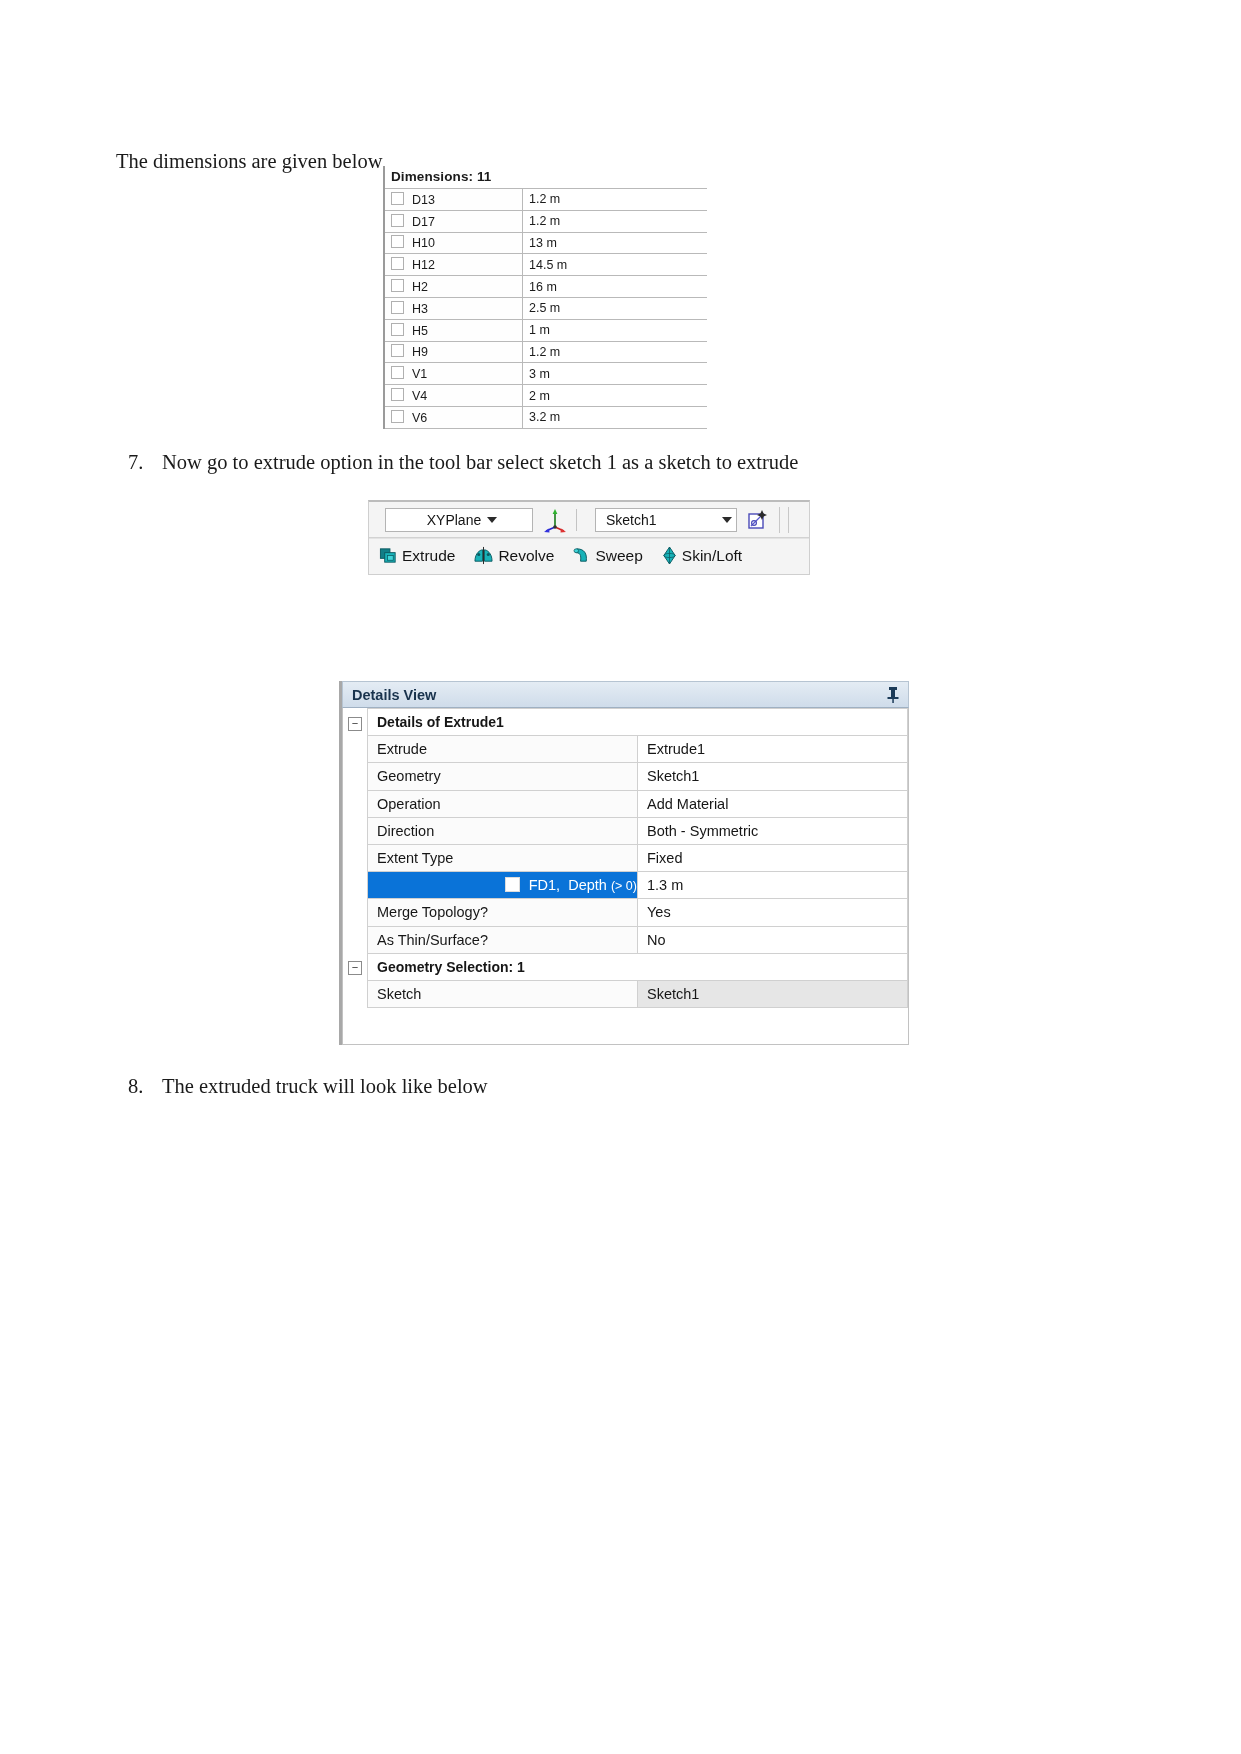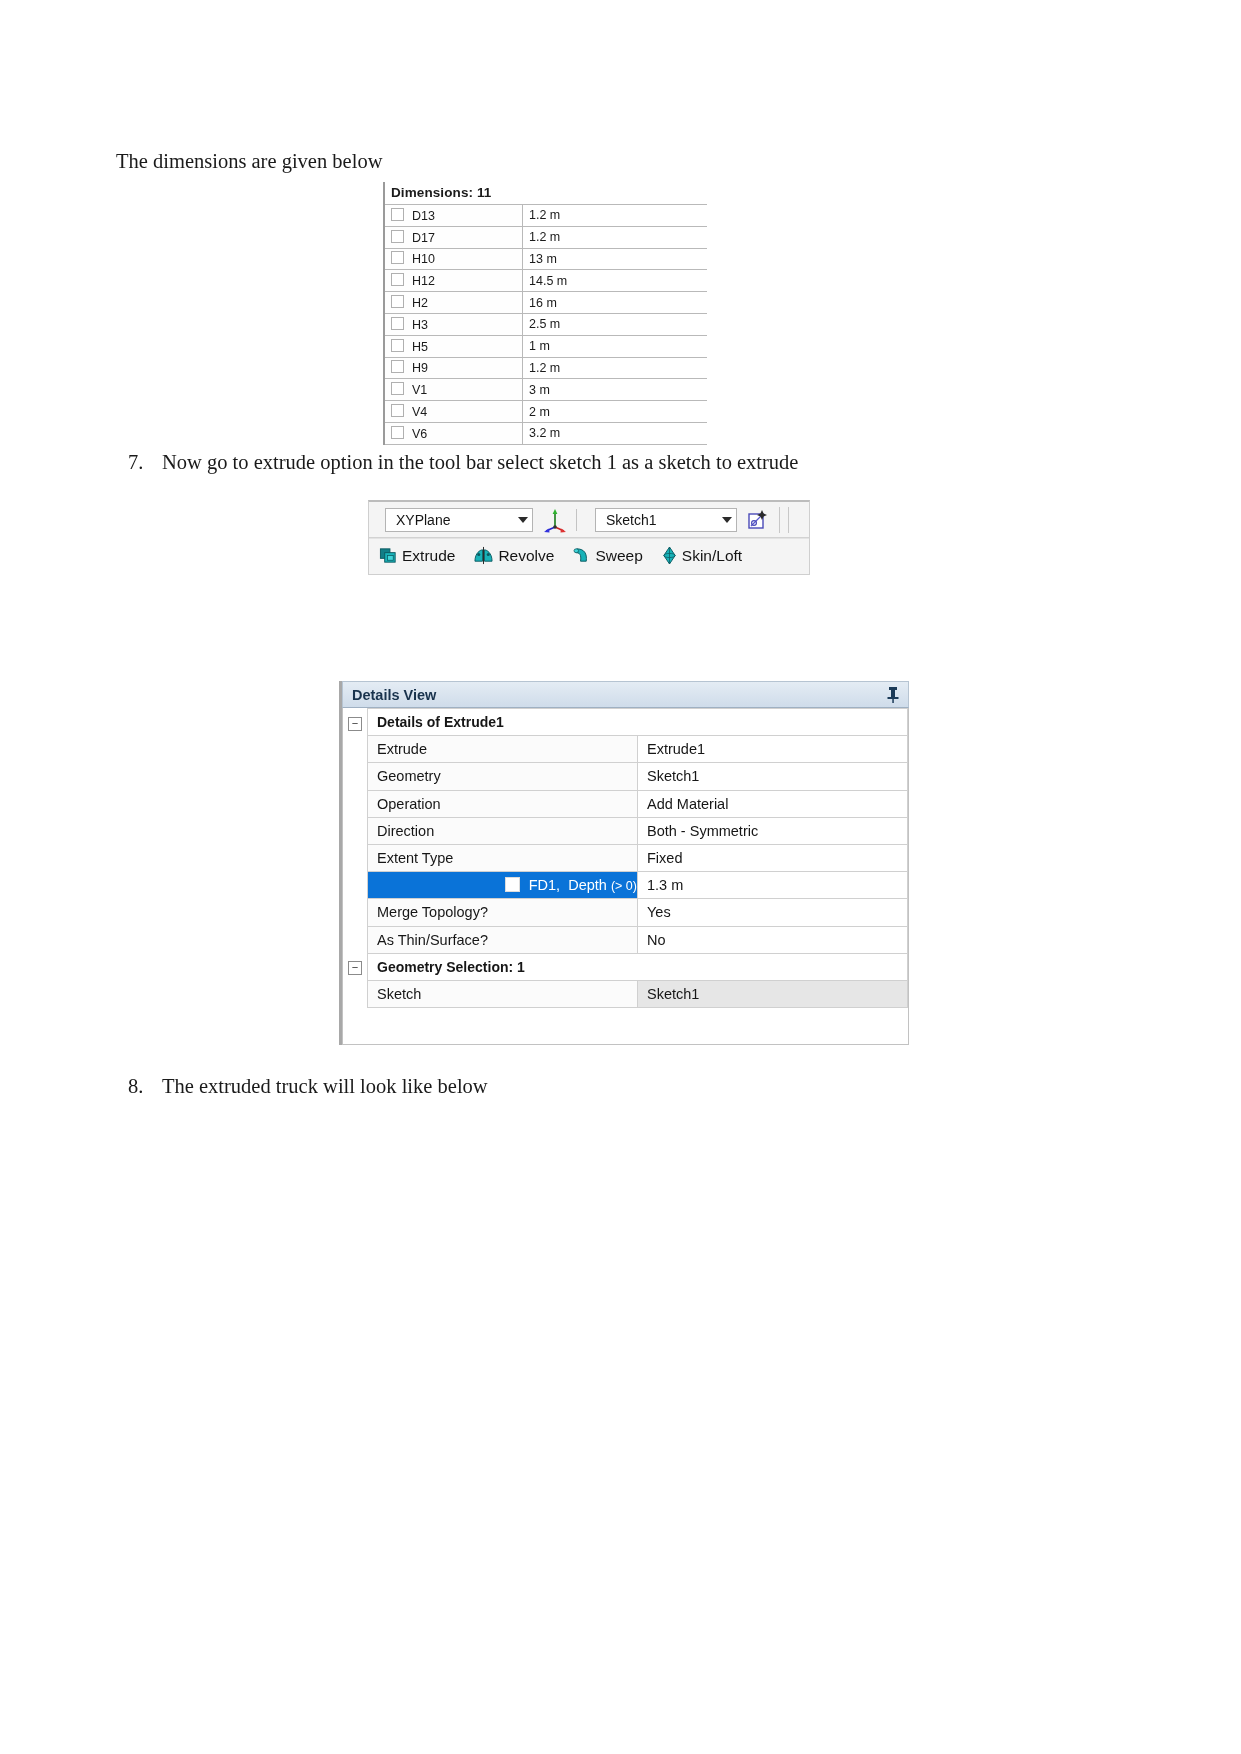--- a/index.html
+++ b/index.html
@@ -69,21 +69,20 @@
   }
 
   
   #fig-dimensions {
     left: 383px;
     top: 166px;
     width: 322px;
     height: 263px;
     font-family: "Liberation Sans", sans-serif;
     border-left: 2px solid #9a9a9a;
-    margin-top: 16px;
   }
   .dim-header {
     font-size: 13.5px;
     font-weight: bold;
     color: #1b1b1b;
     padding: 3px 0 4px 6px;
     letter-spacing: 0.1px;
   }
   .dim-table {
     border-collapse: collapse;
@@ -142,21 +141,21 @@
     align-items: center;
     justify-content: space-between;
     height: 24px;
     background: #ffffff;
     border: 1px solid #b4b4b4;
     box-sizing: border-box;
     padding: 0 4px 0 10px;
     font-size: 14px;
     color: #141414;
   }
-  #combo-plane { width: 148px; margin-left: 12px; }
+  #combo-plane { width: 148px; margin-left: 12px; justify-content: center; }
   #combo-sketch { width: 142px; margin-left: 10px; }
   .caret {
     width: 0; height: 0;
     border-left: 5px solid transparent;
     border-right: 5px solid transparent;
     border-top: 6px solid #2b2b2b;
     margin-left: 6px;
   }
   .tb-sep {
     width: 1px;

